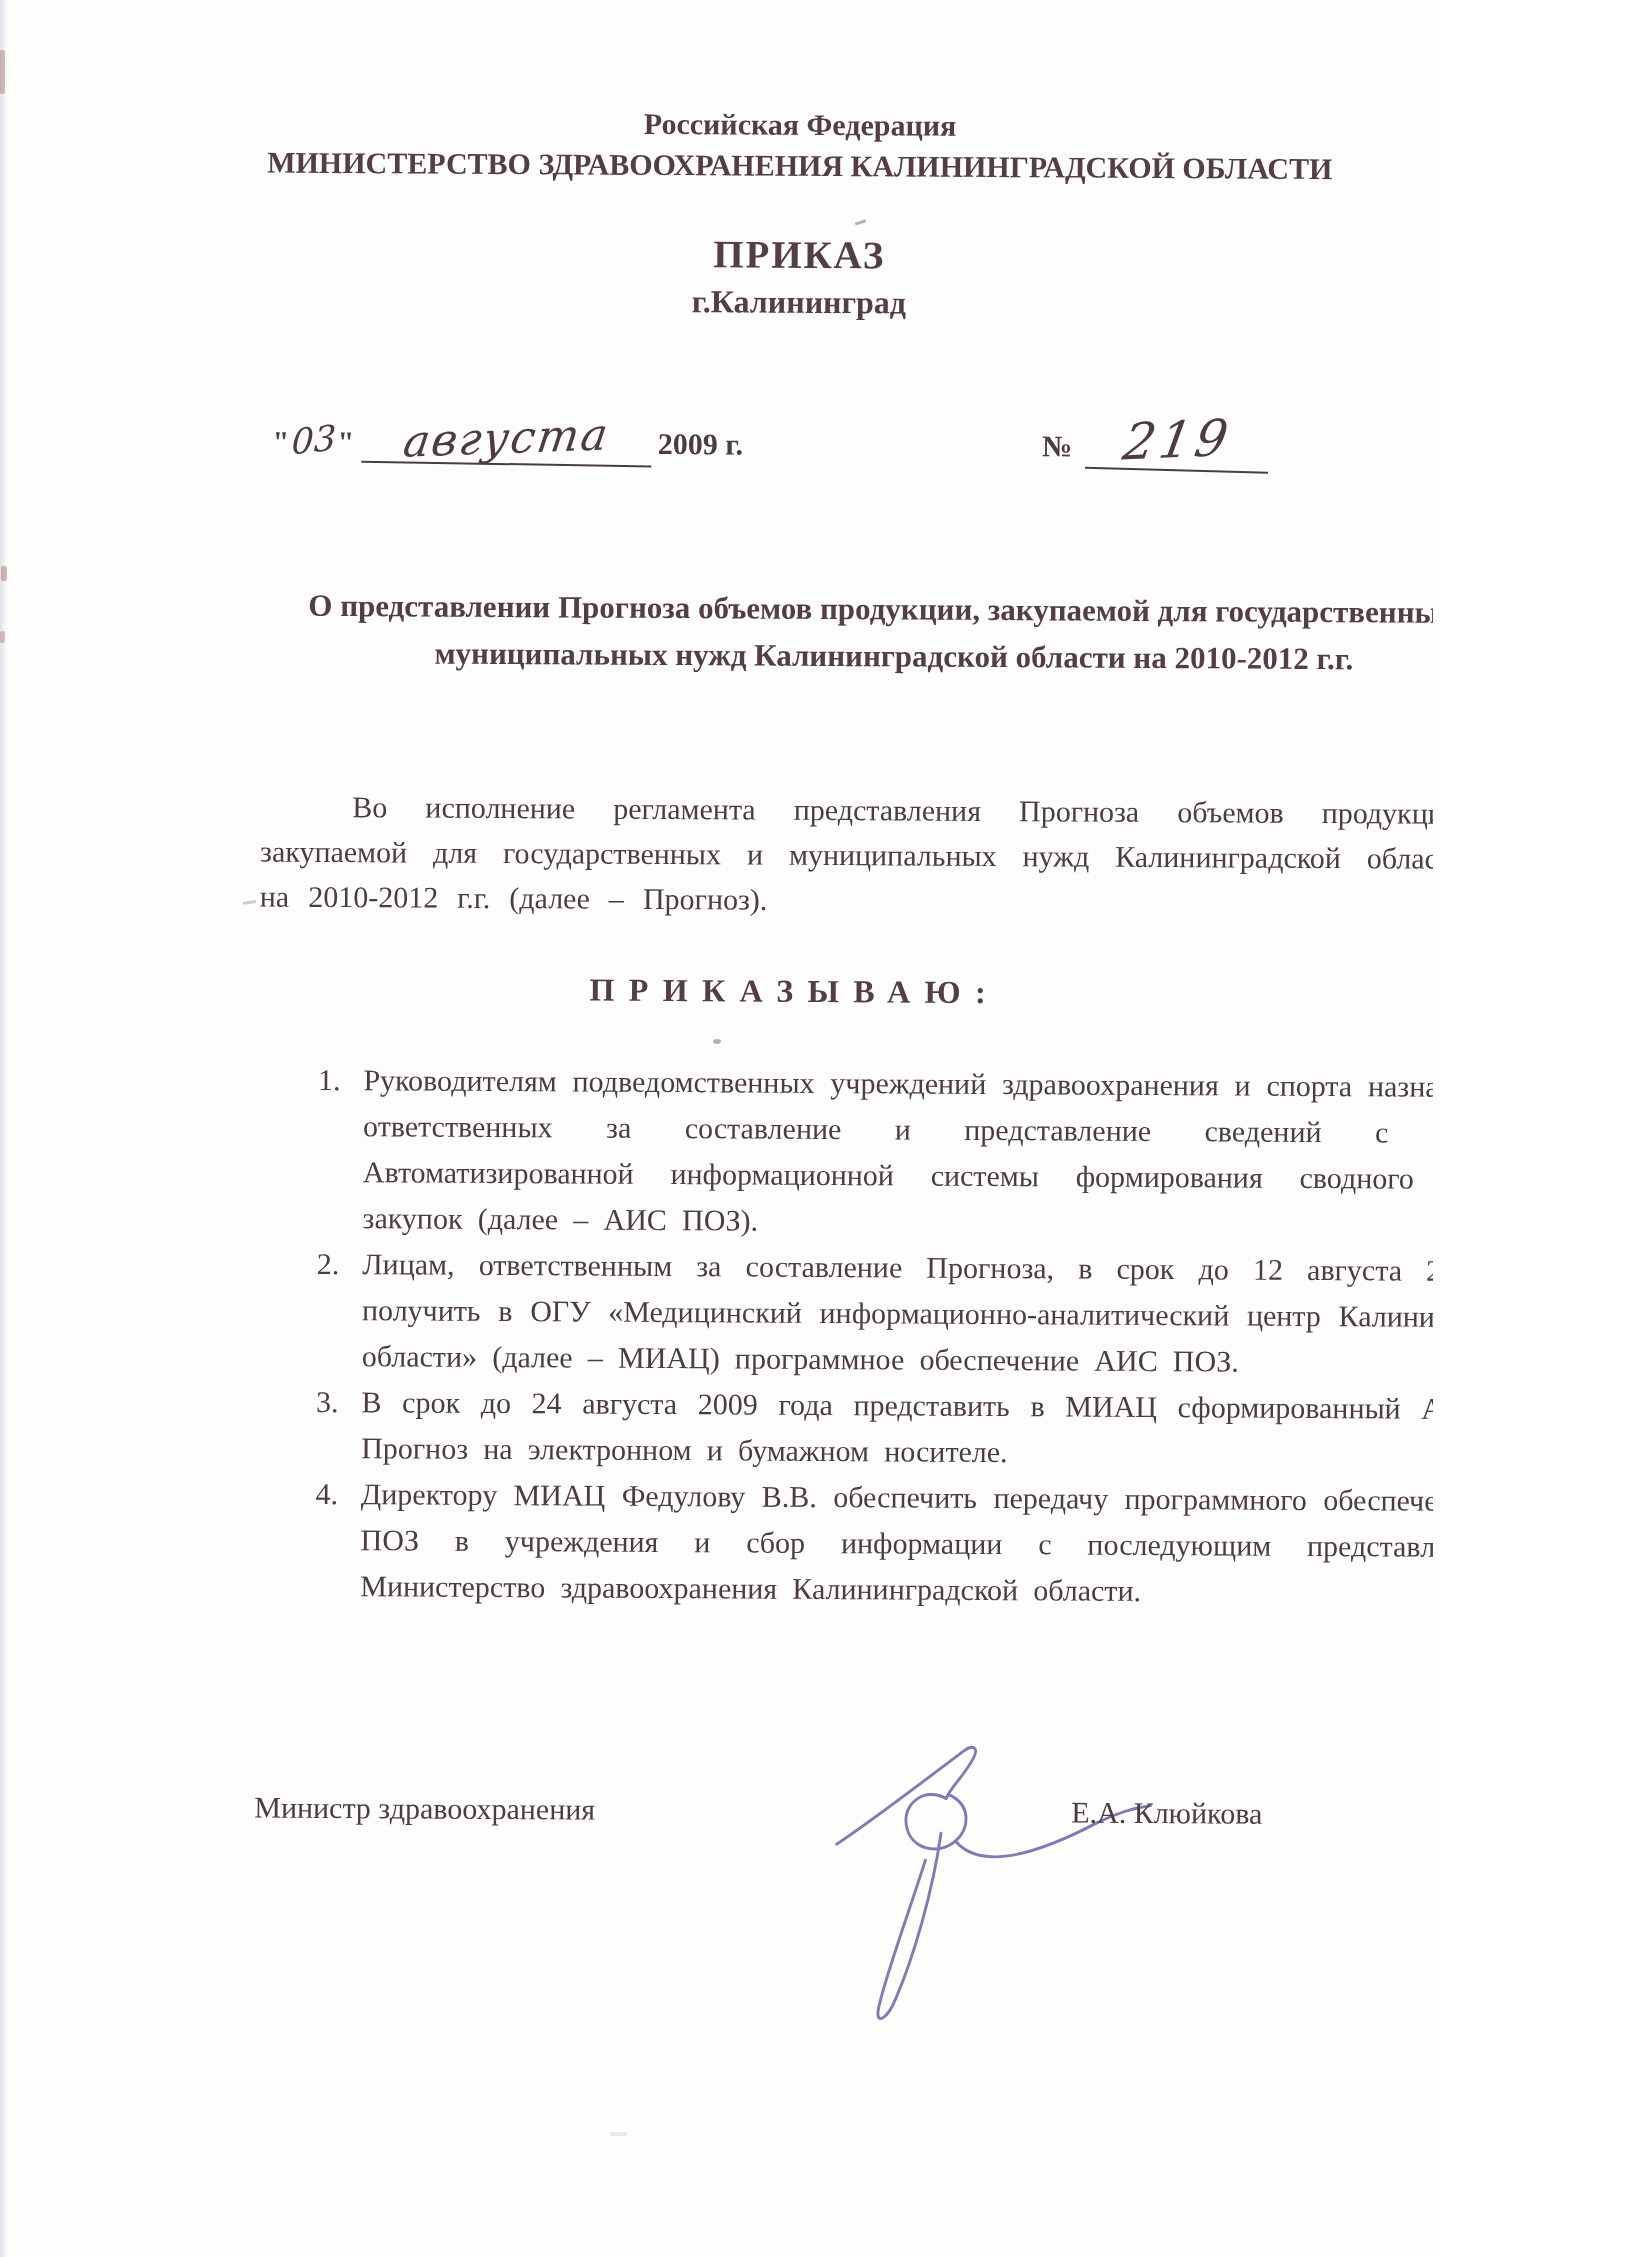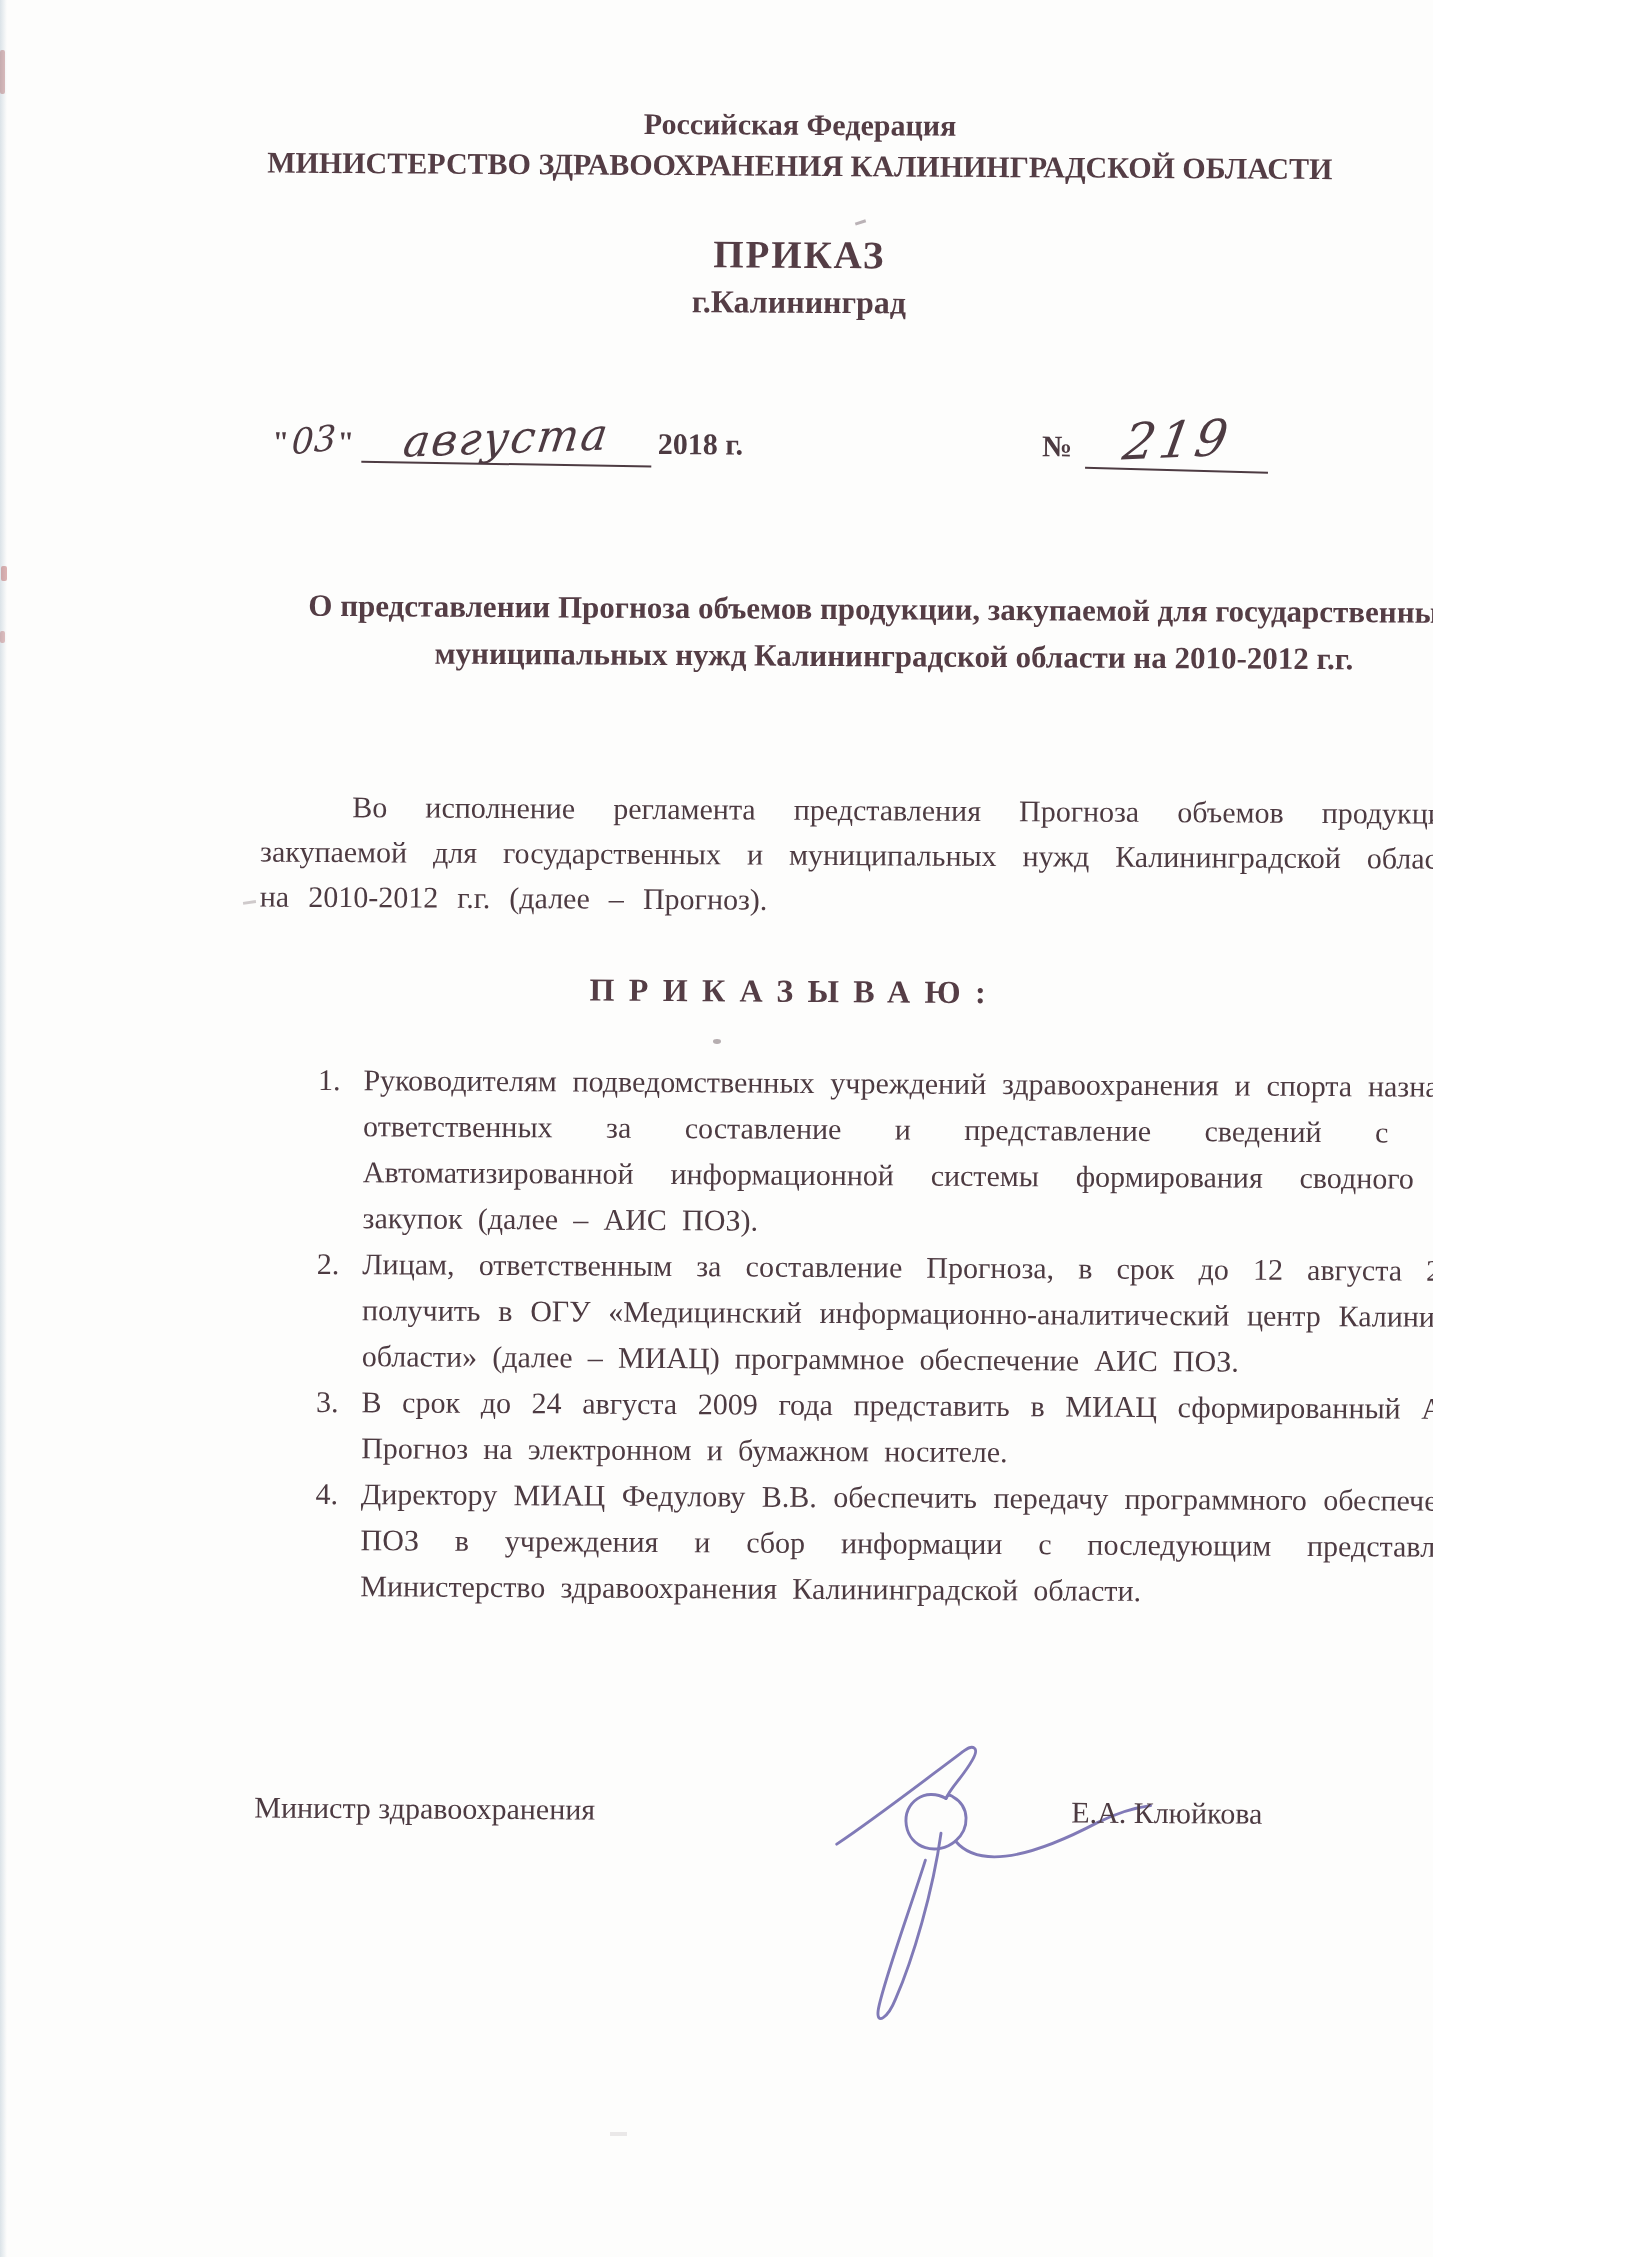--- a/index.html
+++ b/index.html
@@ -209,21 +209,21 @@
     <div class="header-block">
       <div>Российская Федерация</div>
       <div>МИНИСТЕРСТВО ЗДРАВООХРАНЕНИЯ КАЛИНИНГРАДСКОЙ ОБЛАСТИ</div>
     </div>
 
     <div class="doc-type">ПРИКАЗ</div>
     <div class="city-line">г.Калининград</div>
 
     <div class="date-row">
       <span class="date-group">
-        <span>"</span><span class="hand hand-day">03</span><span>"</span><span class="month-underline"><span class="hand hand-month">августа</span></span><span>2018 г.</span>
+        <span>"</span><span class="hand hand-day">03</span><span>"</span><span class="month-underline"><span class="hand hand-month">августа</span></span><span>2009 г.</span>
       </span>
       <span class="num-group">
         <span>№</span><span class="num-underline"><span class="hand hand-number">219</span></span>
       </span>
     </div>
 
     <div class="subject">О представлении Прогноза объемов продукции, закупаемой для государственных и муниципальных нужд Калининградской области на 2010-2012 г.г.</div>
 
     <p class="intro">Во исполнение регламента представления Прогноза объемов продукции, закупаемой для государственных и муниципальных нужд Калининградской области на 2010-2012 г.г. (далее – Прогноз).</p>
 

